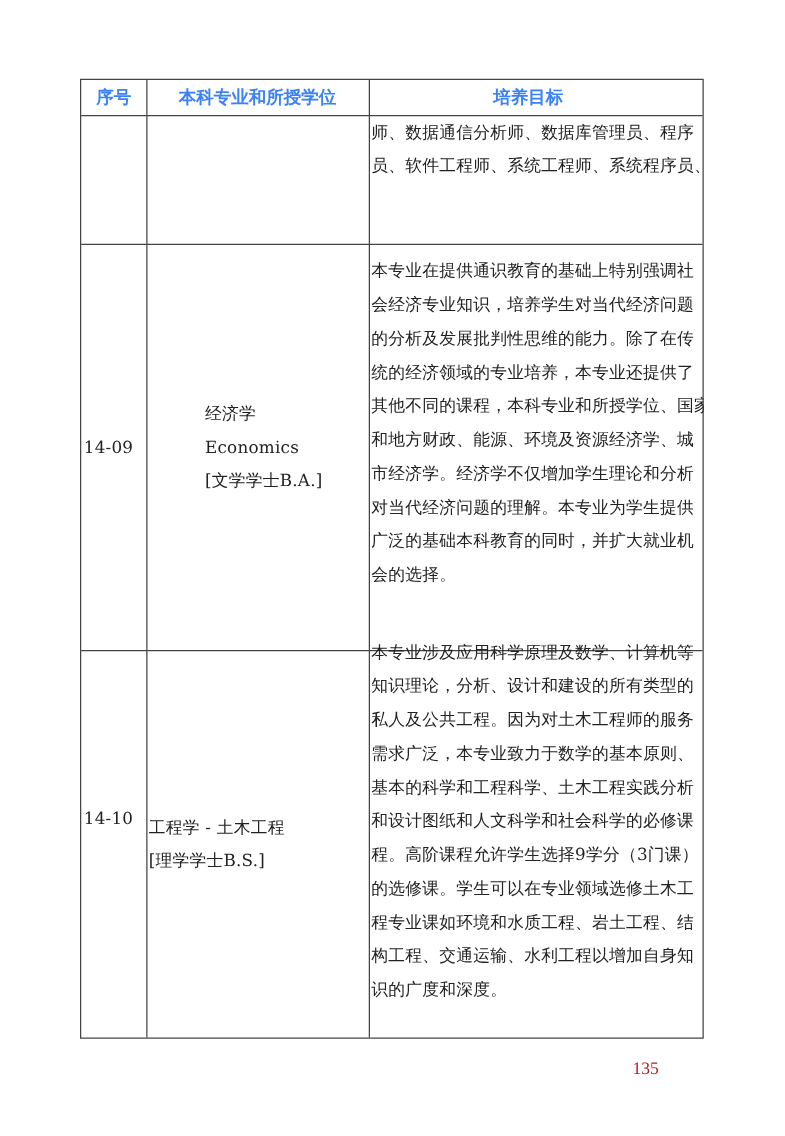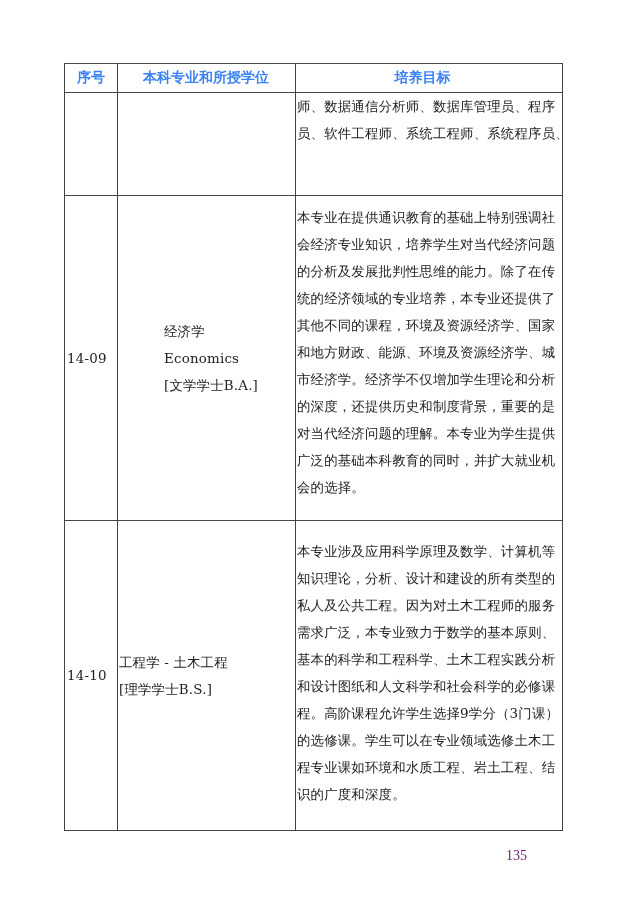--- a/index.html
+++ b/index.html
@@ -9,21 +9,21 @@
          border:1.5px solid #444; box-sizing:border-box; }
   .hline { position:absolute; left:0; right:0; height:0; border-top:1.5px solid #444; }
   .vline { position:absolute; top:0; bottom:0; width:0; border-left:1.5px solid #444; }
   .cell { position:absolute; box-sizing:border-box; }
   .hdr { font-family:"DejaVu Sans","Liberation Sans",sans-serif; font-size:14px; font-weight:bold;
          color:#3b82f6; display:flex; align-items:center; justify-content:center; }
   .body-text { font-size:13.4px; line-height:27px; letter-spacing:0.2px; text-align:justify; }
   .mid { display:flex; flex-direction:column; justify-content:center; }
   .line { display:block; white-space:nowrap; overflow:hidden; }
   .pageno { position:absolute; left:506px; top:848px; font-size:14px;
-            font-family:"Liberation Serif","DejaVu Serif",serif; color:#701a75; }
+            font-family:"Liberation Serif","DejaVu Serif",serif; color:#b91c1c; }
 </style>
 </head>
 <body>
 
 <div class="tbl">
 
   <div class="hline" style="top:28px"></div>
   <div class="hline" style="top:131px"></div>
   <div class="hline" style="top:456px"></div>
 
@@ -45,43 +45,43 @@
   <div class="cell body-text mid" style="left:54px;top:132px;width:176px;height:324px;margin-left:45px;">
     <span class="line">经济学</span>
     <span class="line">Economics</span>
     <span class="line">[文学学士B.A.]</span>
   </div>
   <div class="cell body-text" style="left:232px;top:140px;width:266px;">
     <span class="line">本专业在提供通识教育的基础上特别强调社</span>
     <span class="line">会经济专业知识，培养学生对当代经济问题</span>
     <span class="line">的分析及发展批判性思维的能力。除了在传</span>
     <span class="line">统的经济领域的专业培养，本专业还提供了</span>
-    <span class="line">其他不同的课程，环境及资源经济学、国家</span>
+    <span class="line">其他不同的课程，本科专业和所授学位、国家</span>
     <span class="line">和地方财政、能源、环境及资源经济学、城</span>
     <span class="line">市经济学。经济学不仅增加学生理论和分析</span>
-    <span class="line">的深度，还提供历史和制度背景，重要的是</span>
     <span class="line">对当代经济问题的理解。本专业为学生提供</span>
     <span class="line">广泛的基础本科教育的同时，并扩大就业机</span>
     <span class="line">会的选择。</span>
   </div>
 
-  <div class="cell body-text mid" style="left:2px;top:457px;width:50px;height:309px;">
+  <div class="cell body-text mid" style="left:2px;top:437px;width:50px;height:309px;">
     <span>14-10</span>
   </div>
   <div class="cell body-text mid" style="left:54px;top:457px;width:176px;height:309px;">
     <span class="line">工程学 - 土木工程</span>
     <span class="line">[理学学士B.S.]</span>
   </div>
-  <div class="cell body-text" style="left:232px;top:474px;width:266px;">
+  <div class="cell body-text" style="left:232px;top:445px;width:266px;">
     <span class="line">本专业涉及应用科学原理及数学、计算机等</span>
     <span class="line">知识理论，分析、设计和建设的所有类型的</span>
     <span class="line">私人及公共工程。因为对土木工程师的服务</span>
     <span class="line">需求广泛，本专业致力于数学的基本原则、</span>
     <span class="line">基本的科学和工程科学、土木工程实践分析</span>
     <span class="line">和设计图纸和人文科学和社会科学的必修课</span>
     <span class="line">程。高阶课程允许学生选择9学分（3门课）</span>
     <span class="line">的选修课。学生可以在专业领域选修土木工</span>
     <span class="line">程专业课如环境和水质工程、岩土工程、结</span>
+    <span class="line">构工程、交通运输、水利工程以增加自身知</span>
     <span class="line">识的广度和深度。</span>
   </div>
 </div>
 
 <div class="pageno">135</div>
 
 </body></html>

